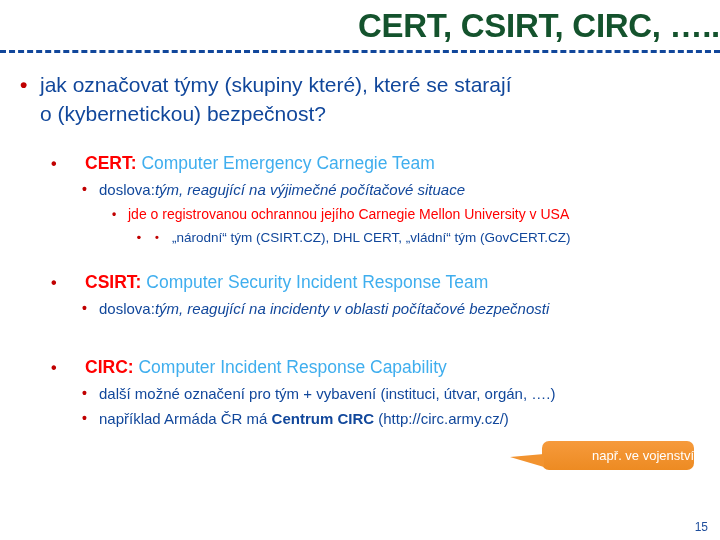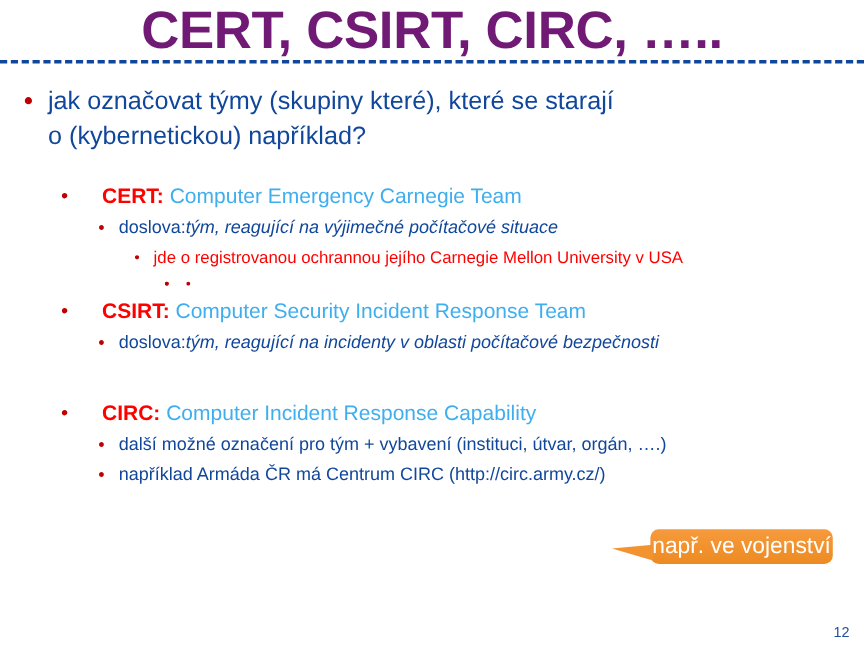--- a/index.html
+++ b/index.html
@@ -22,24 +22,24 @@
     background: #ffffff;
     box-sizing: border-box;
   }
 
   
   .title {
     position: absolute;
     left: 0;
     top: 4px;
     width: 720px;
-    text-align: center;
-    font-size: 44px;
+    text-align: right;
+    font-size: 33px;
     font-weight: bold;
-    color: #701a75;
+    color: #14532d;
     letter-spacing: -0.3px;
     line-height: 44px;
     white-space: nowrap;
   }
 
   .title-rule {
     position: absolute;
     left: 0;
     top: 50px;
     width: 720px;
@@ -109,40 +109,40 @@
     font-size: 13.5px;
     line-height: 23px;
     color: #11479B;
   }
   .lvl5 .bullet { left: 137px; top: 0; font-size: 11px; }
 
   .acronym { color: #FF0000; font-weight: bold; margin-left: 15px; }
   .expansion { color: #3FAEEE; }
   .ital { font-style: italic; }
   .red { color: #FF0000; }
-  .bold { font-weight: normal; }
+  .bold { font-weight: bold; }
 
   .gap-s { height: 13px; }
   .gap-m { height: 20px; }
   .gap-l { height: 22px; }
 
   
   .callout {
     position: absolute;
     left: 542px;
     top: 441px;
     width: 152px;
     height: 29px;
     background: #F0912D;
     background: linear-gradient(#F69A3C, #ED8B22);
     border-radius: 7px;
     color: #FFFFFF;
-    font-size: 19px;
+    font-size: 13px;
     line-height: 29px;
-    text-align: center;
+    text-align: right;
     white-space: nowrap;
   }
   .callout-tail {
     position: absolute;
     left: -32px;
     top: 13px;
     width: 0;
     height: 0;
     border-top: 3px solid transparent;
     border-bottom: 10px solid transparent;
@@ -166,21 +166,21 @@
   <div class="title">CERT, CSIRT, CIRC, …..</div>
   <div class="title-rule"></div>
 
   <div class="body">
 
     <div class="line lvl1">
       <span class="bullet">•</span>
       <span>jak označovat týmy (skupiny které),  které se starají</span>
     </div>
     <div class="line lvl1">
-      <span>o (kybernetickou) například?</span>
+      <span>o (kybernetickou) bezpečnost?</span>
     </div>
 
     <div class="gap-l"></div>
 
     <div class="line lvl2">
       <span class="bullet">•</span>
       <span class="acronym">CERT:</span>
       <span class="expansion">Computer Emergency Carnegie Team</span>
     </div>
 
@@ -197,20 +197,21 @@
     <div class="line lvl5">
       <span class="bullet">•</span>
     </div>
 
     <div class="line lvl5">
       <span class="bullet">•</span>
     </div>
 
     <div class="line lvl5" style="padding-left:172px;">
       <span class="bullet" style="left:155px;">•</span>
+      <span>„národní“ tým (CSIRT.CZ), DHL CERT, „vládní“ tým (GovCERT.CZ)</span>
     </div>
 
     <div class="gap-m"></div>
 
     <div class="line lvl2">
       <span class="bullet">•</span>
       <span class="acronym">CSIRT:</span>
       <span class="expansion">Computer Security Incident Response Team</span>
     </div>
 
@@ -238,15 +239,15 @@
       <span> například Armáda ČR má </span><span class="bold">Centrum CIRC</span><span>  (http://circ.army.cz/)</span>
     </div>
 
   </div>
 
   <div class="callout">
     <span class="callout-tail"></span>
     <span>např. ve vojenství</span>
   </div>
 
-  <div class="page-number">12</div>
+  <div class="page-number">15</div>
 
 </div>
 
 </body></html>

